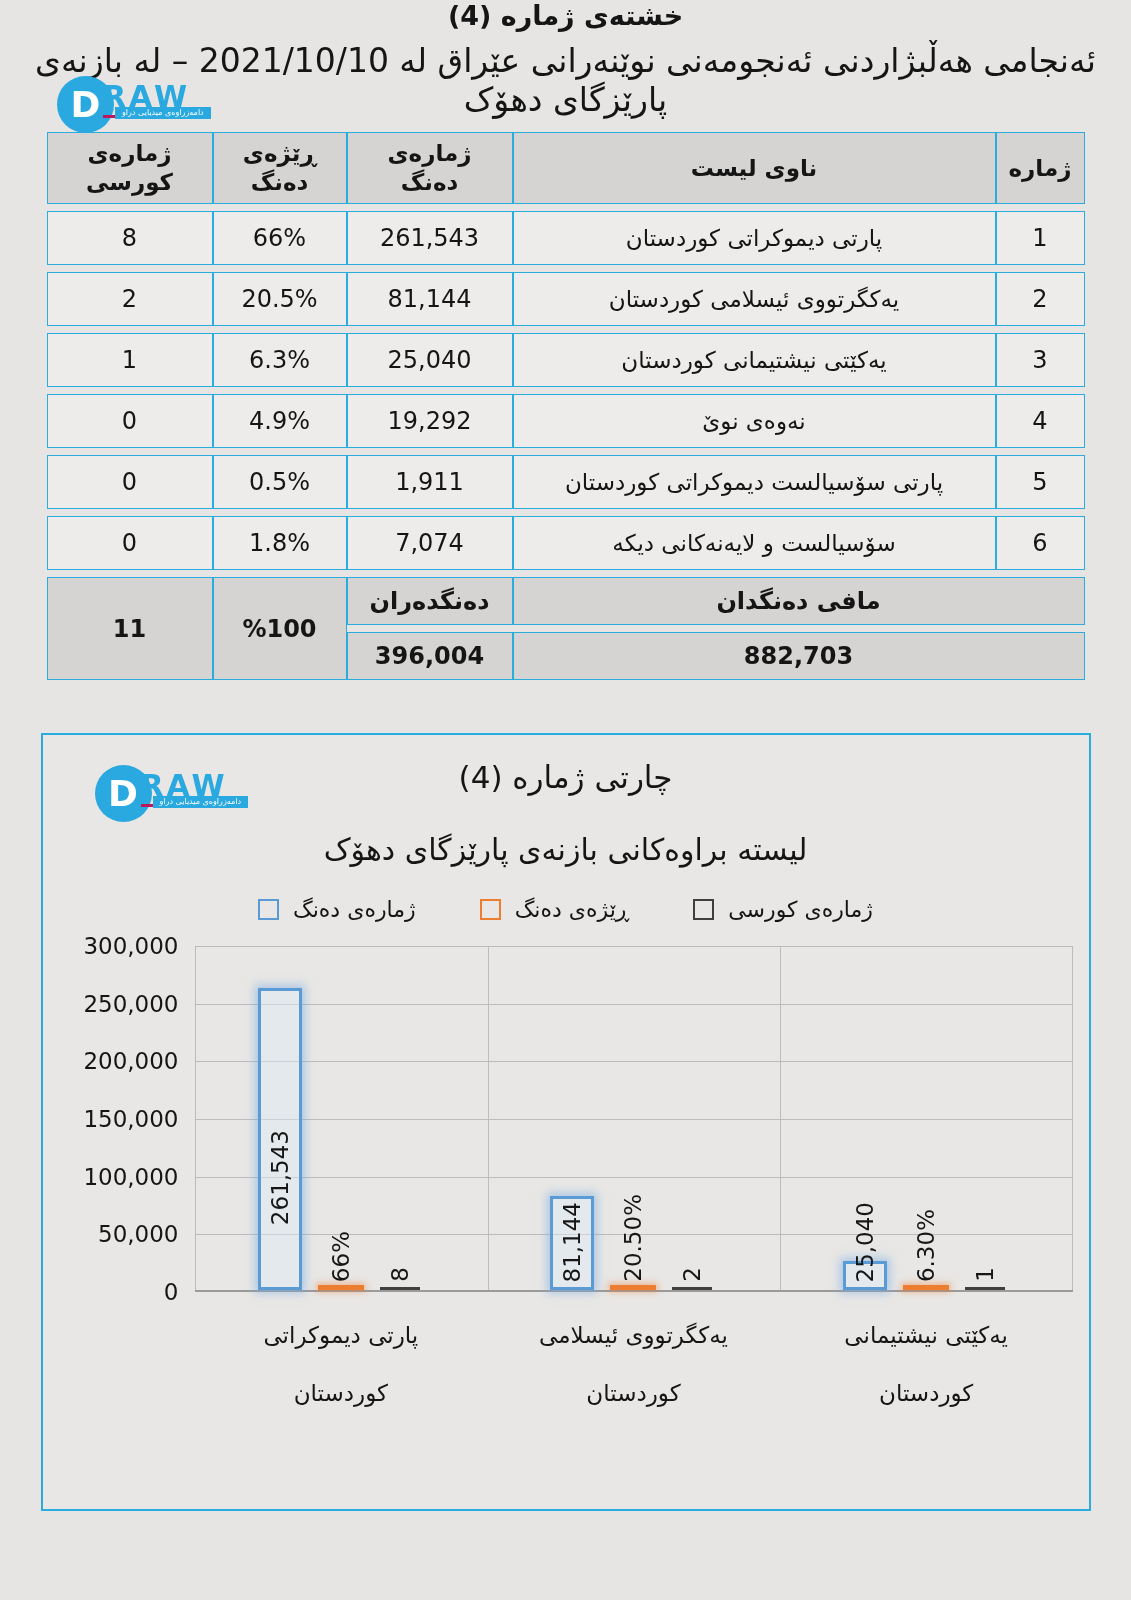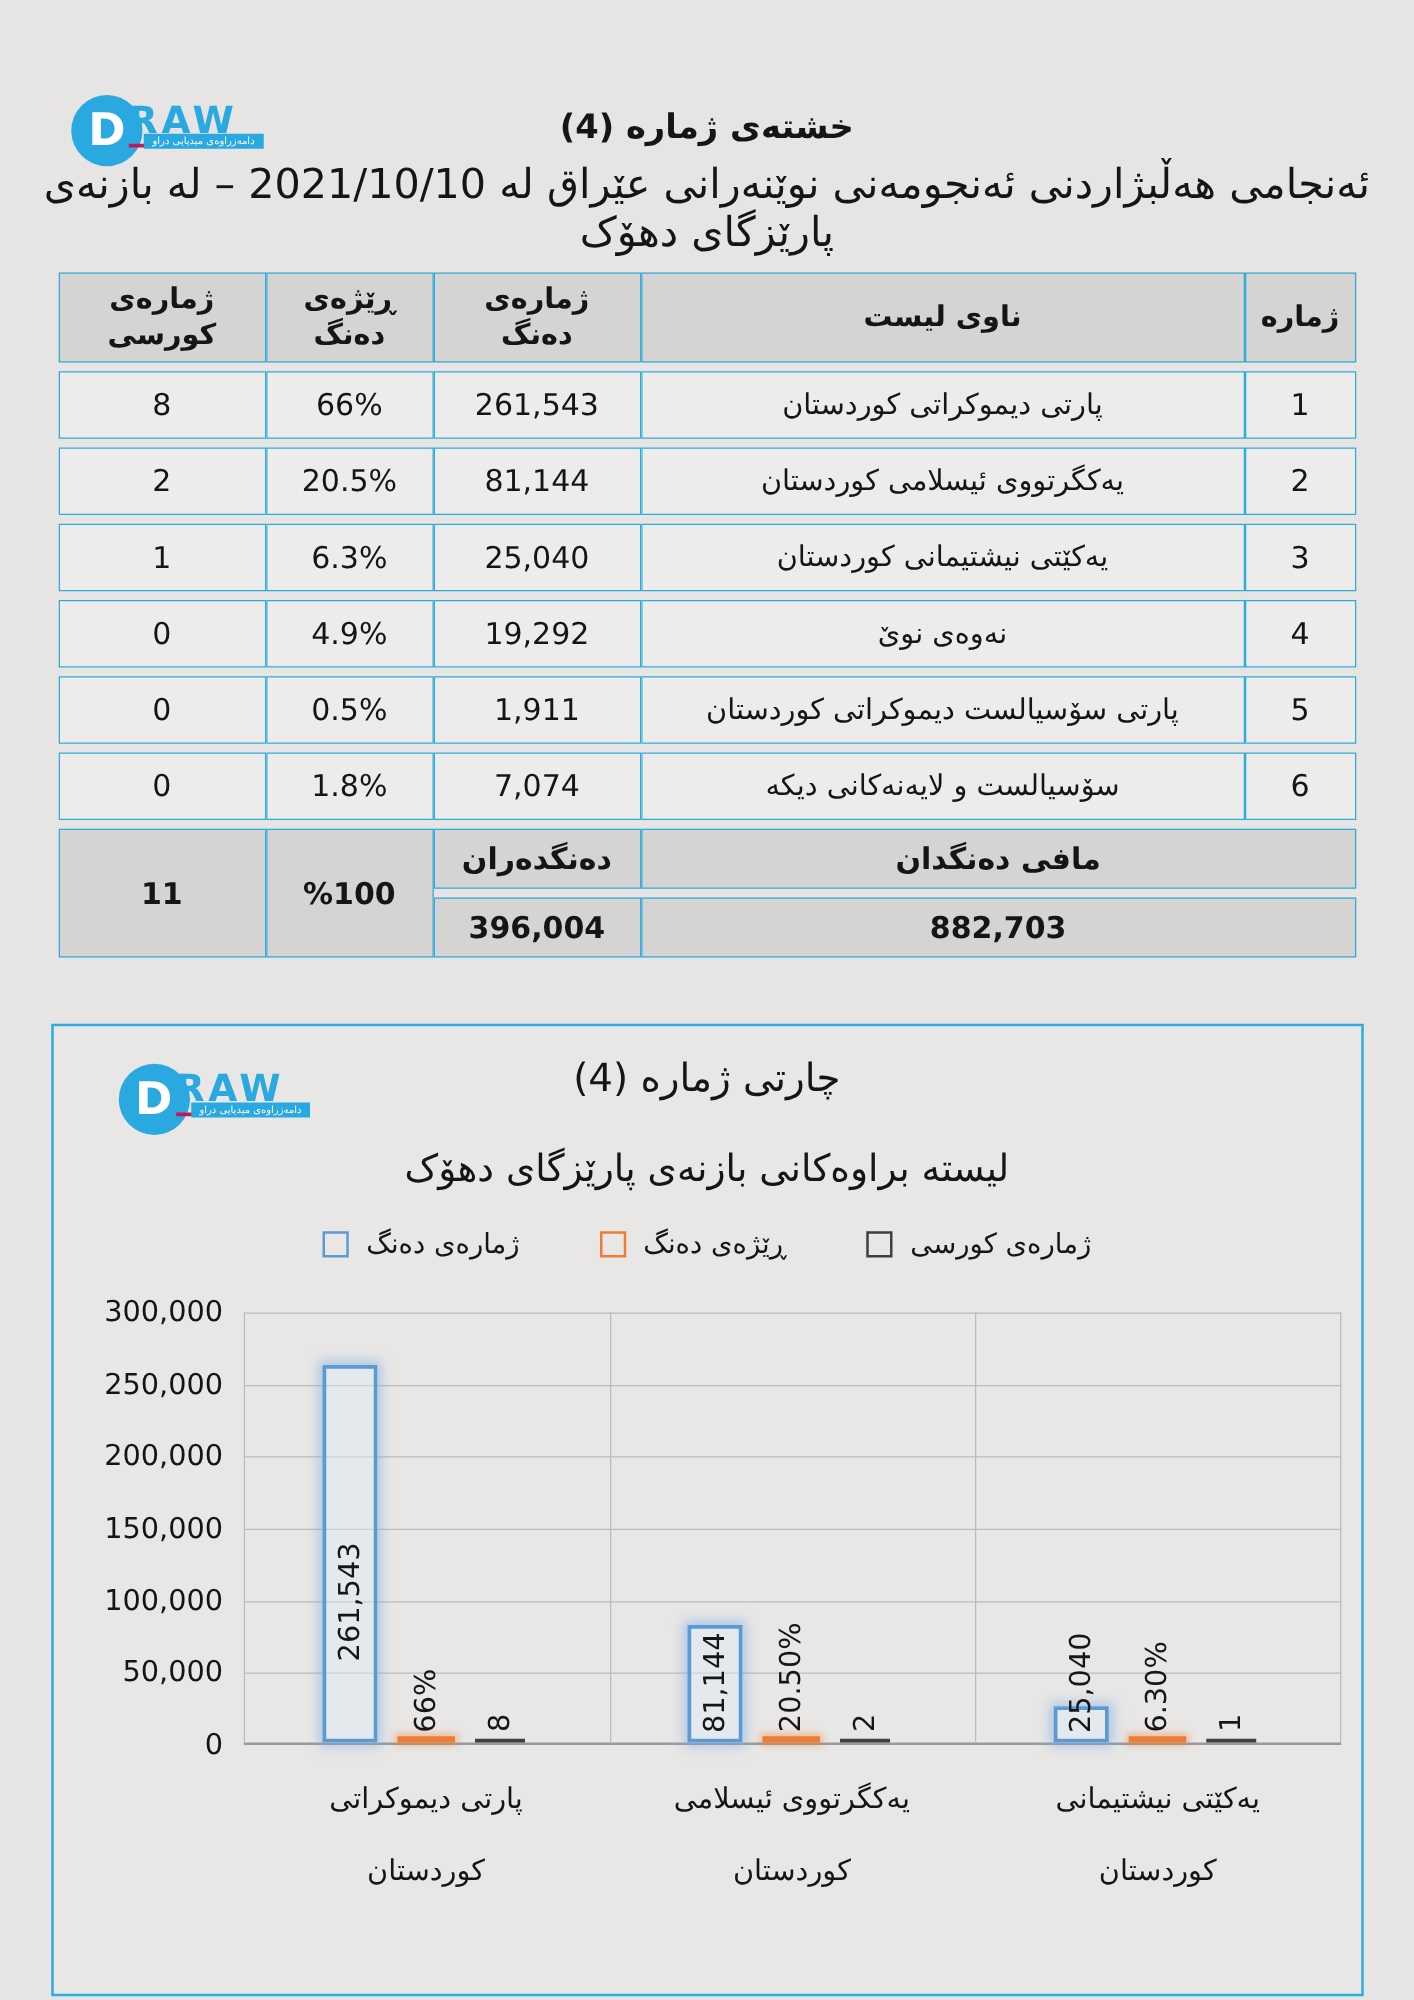--- a/index.html
+++ b/index.html
@@ -17,21 +17,21 @@
   .logo { position:absolute; width:170px; height:64px; direction:ltr; }
   .logo .disc { position:absolute; left:0; top:0; width:57px; height:57px; border-radius:50%;
     background:#29a9e0; color:#fff; font-weight:bold; font-size:36px;
     display:flex; align-items:center; justify-content:center; }
   .logo .raw { position:absolute; left:46px; top:6px; font-size:30px; font-weight:bold;
     color:#29a9e0; letter-spacing:3px; line-height:1; border-bottom:3px solid #be185d; padding-bottom:3px; }
   .logo .tagline { position:absolute; left:58px; top:31px; background:#29a9e0; color:#fff;
     font-size:8px; line-height:10px; padding:1px 7px; white-space:nowrap; direction:rtl; }
 
   
-  .doc-title { text-align:center; font-size:27px; font-weight:bold; padding-top:86px; }
+  .doc-title { text-align:center; font-size:27px; font-weight:bold; }
   .doc-subtitle { text-align:center; font-size:33px; margin-top:10px; }
 
   
   table.results { width:1038px; margin:6px auto 0 auto; border-collapse:separate; border-spacing:0 7px; table-layout:fixed; }
   table.results th, table.results td {
     border:1px solid #2bacdf; text-align:center; vertical-align:middle;
     background:#edecea; font-size:24px; padding:4px 10px;
   }
   table.results thead th { background:#d5d4d2; font-weight:bold; font-size:23px; height:72px; line-height:1.25; }
   table.results tbody td { height:54px; }
@@ -43,21 +43,21 @@
     border:2px solid #2bacdf; background:#e8e7e5; height:778px; }
   .panel .logo { left:52px; top:30px; }
   .chart-title  { text-align:center; font-size:31px; margin-top:24px; }
   .chart-sub    { text-align:center; font-size:30px; margin-top:37px; }
 
   .legend { display:flex; direction:ltr; justify-content:center; gap:64px; margin-top:30px; }
   .legend-item { display:flex; direction:ltr; align-items:center; gap:14px; }
   .legend-swatch { width:21px; height:21px; border:2px solid #888; background:transparent; }
   .legend-label { font-size:22px; direction:rtl; }
 
-  .chart-body { display:flex; direction:ltr; margin-top:42px; padding:0 16px; }
+  .chart-body { display:flex; direction:ltr; margin-top:24px; padding:0 16px; }
   .yaxis { position:relative; width:140px; height:346px; }
   .yaxis span { position:absolute; right:16px; width:120px; text-align:right; font-size:23px; line-height:28px; }
   .plot-wrap { width:878px; }
   .plot { position:relative; width:878px; height:346px; direction:ltr;
     border-bottom:2px solid #9a9a9a; }
   .gridline { position:absolute; left:0; width:100%; height:1px; background:#bcbcbc; }
   .vline { position:absolute; top:0; width:1px; height:100%; background:#bcbcbc; }
   .bar-group { position:absolute; top:0; height:100%; }
   .bar { position:absolute; bottom:0; }
   .bar.s0 { border:3px solid #5b9bd5; background:rgba(222,235,247,.45);

